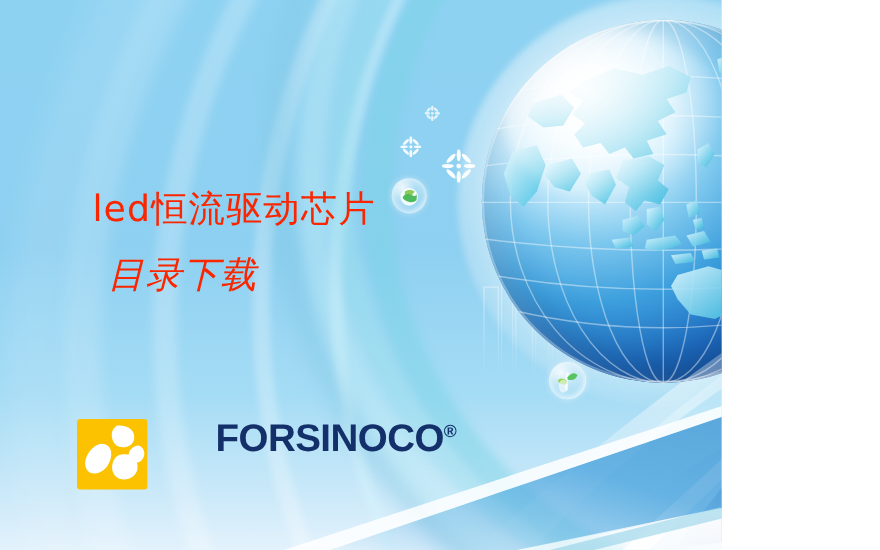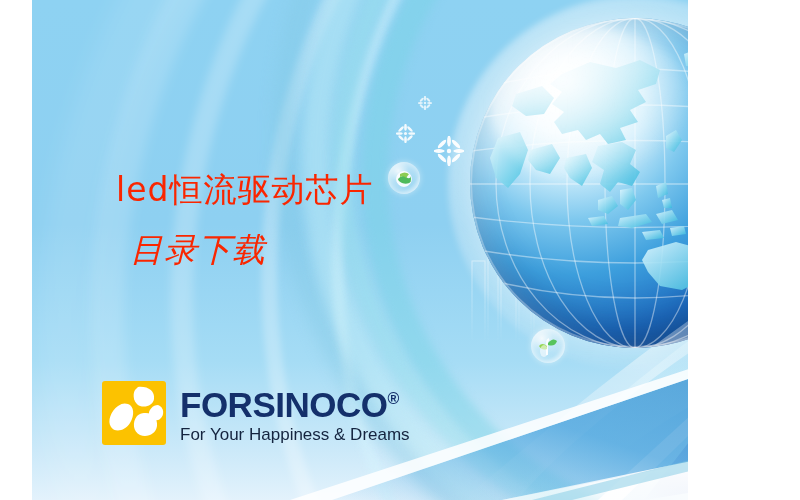--- a/index.html
+++ b/index.html
@@ -11,21 +11,20 @@
   body {
     font-family: "Liberation Sans", "DejaVu Sans", sans-serif;
   }
 
   .banner {
     position: relative;
     width: 656px;
     height: 500px;
     overflow: hidden;
     background: linear-gradient(180deg, #8ed2f2 0%, #8ed0f1 45%, #a5dcf5 72%, #cbe9f9 90%, #e3f2fc 100%);
-    margin-left: 32px;
   }
 
   
   .ribbon {
     position: absolute;
     border-radius: 50%;
     pointer-events: none;
   }
   .rb1 {
     width: 900px; height: 1100px;
@@ -207,21 +206,22 @@
     padding-left: 14px;
     font-style: italic;
   }
 
   
   .logo {
     position: absolute;
     left: 70px;
     top: 381px;
     display: flex;
-    align-items: flex-end;
+    align-items: flex-start;
+    gap: 48px;
   }
   .logo-mark {
     width: 64px;
     height: 64px;
     background: #fcc200;
     border-radius: 3px;
     flex: 0 0 auto;
     position: relative;
   }
   .logo-text {
@@ -541,17 +541,16 @@
           <path d="M56,24 C62,26 63,34 58,38 C54,41 48,39 47,34 C46,29 51,24 56,24 Z"></path>
           <path d="M26,23 C32,25 33,34 28,42 C23,50 13,52 9,46 C5,40 9,30 16,25 C20,22 23,22 26,23 Z"></path>
           <path d="M42,32 C50,31 56,37 55,45 C54,53 45,57 38,54 C31,51 30,41 35,35 C37,33 40,32 42,32 Z"></path>
         </g>
       </svg>
     </div>
     <div class="logo-text">
       <div class="brand">
         <span>FORSINOCO</span><span class="reg">®</span>
       </div>
-      <div class="tagline">For Your Happiness &amp; Dreams</div>
     </div>
   </div>
 
 </div>
 
 </body></html>

